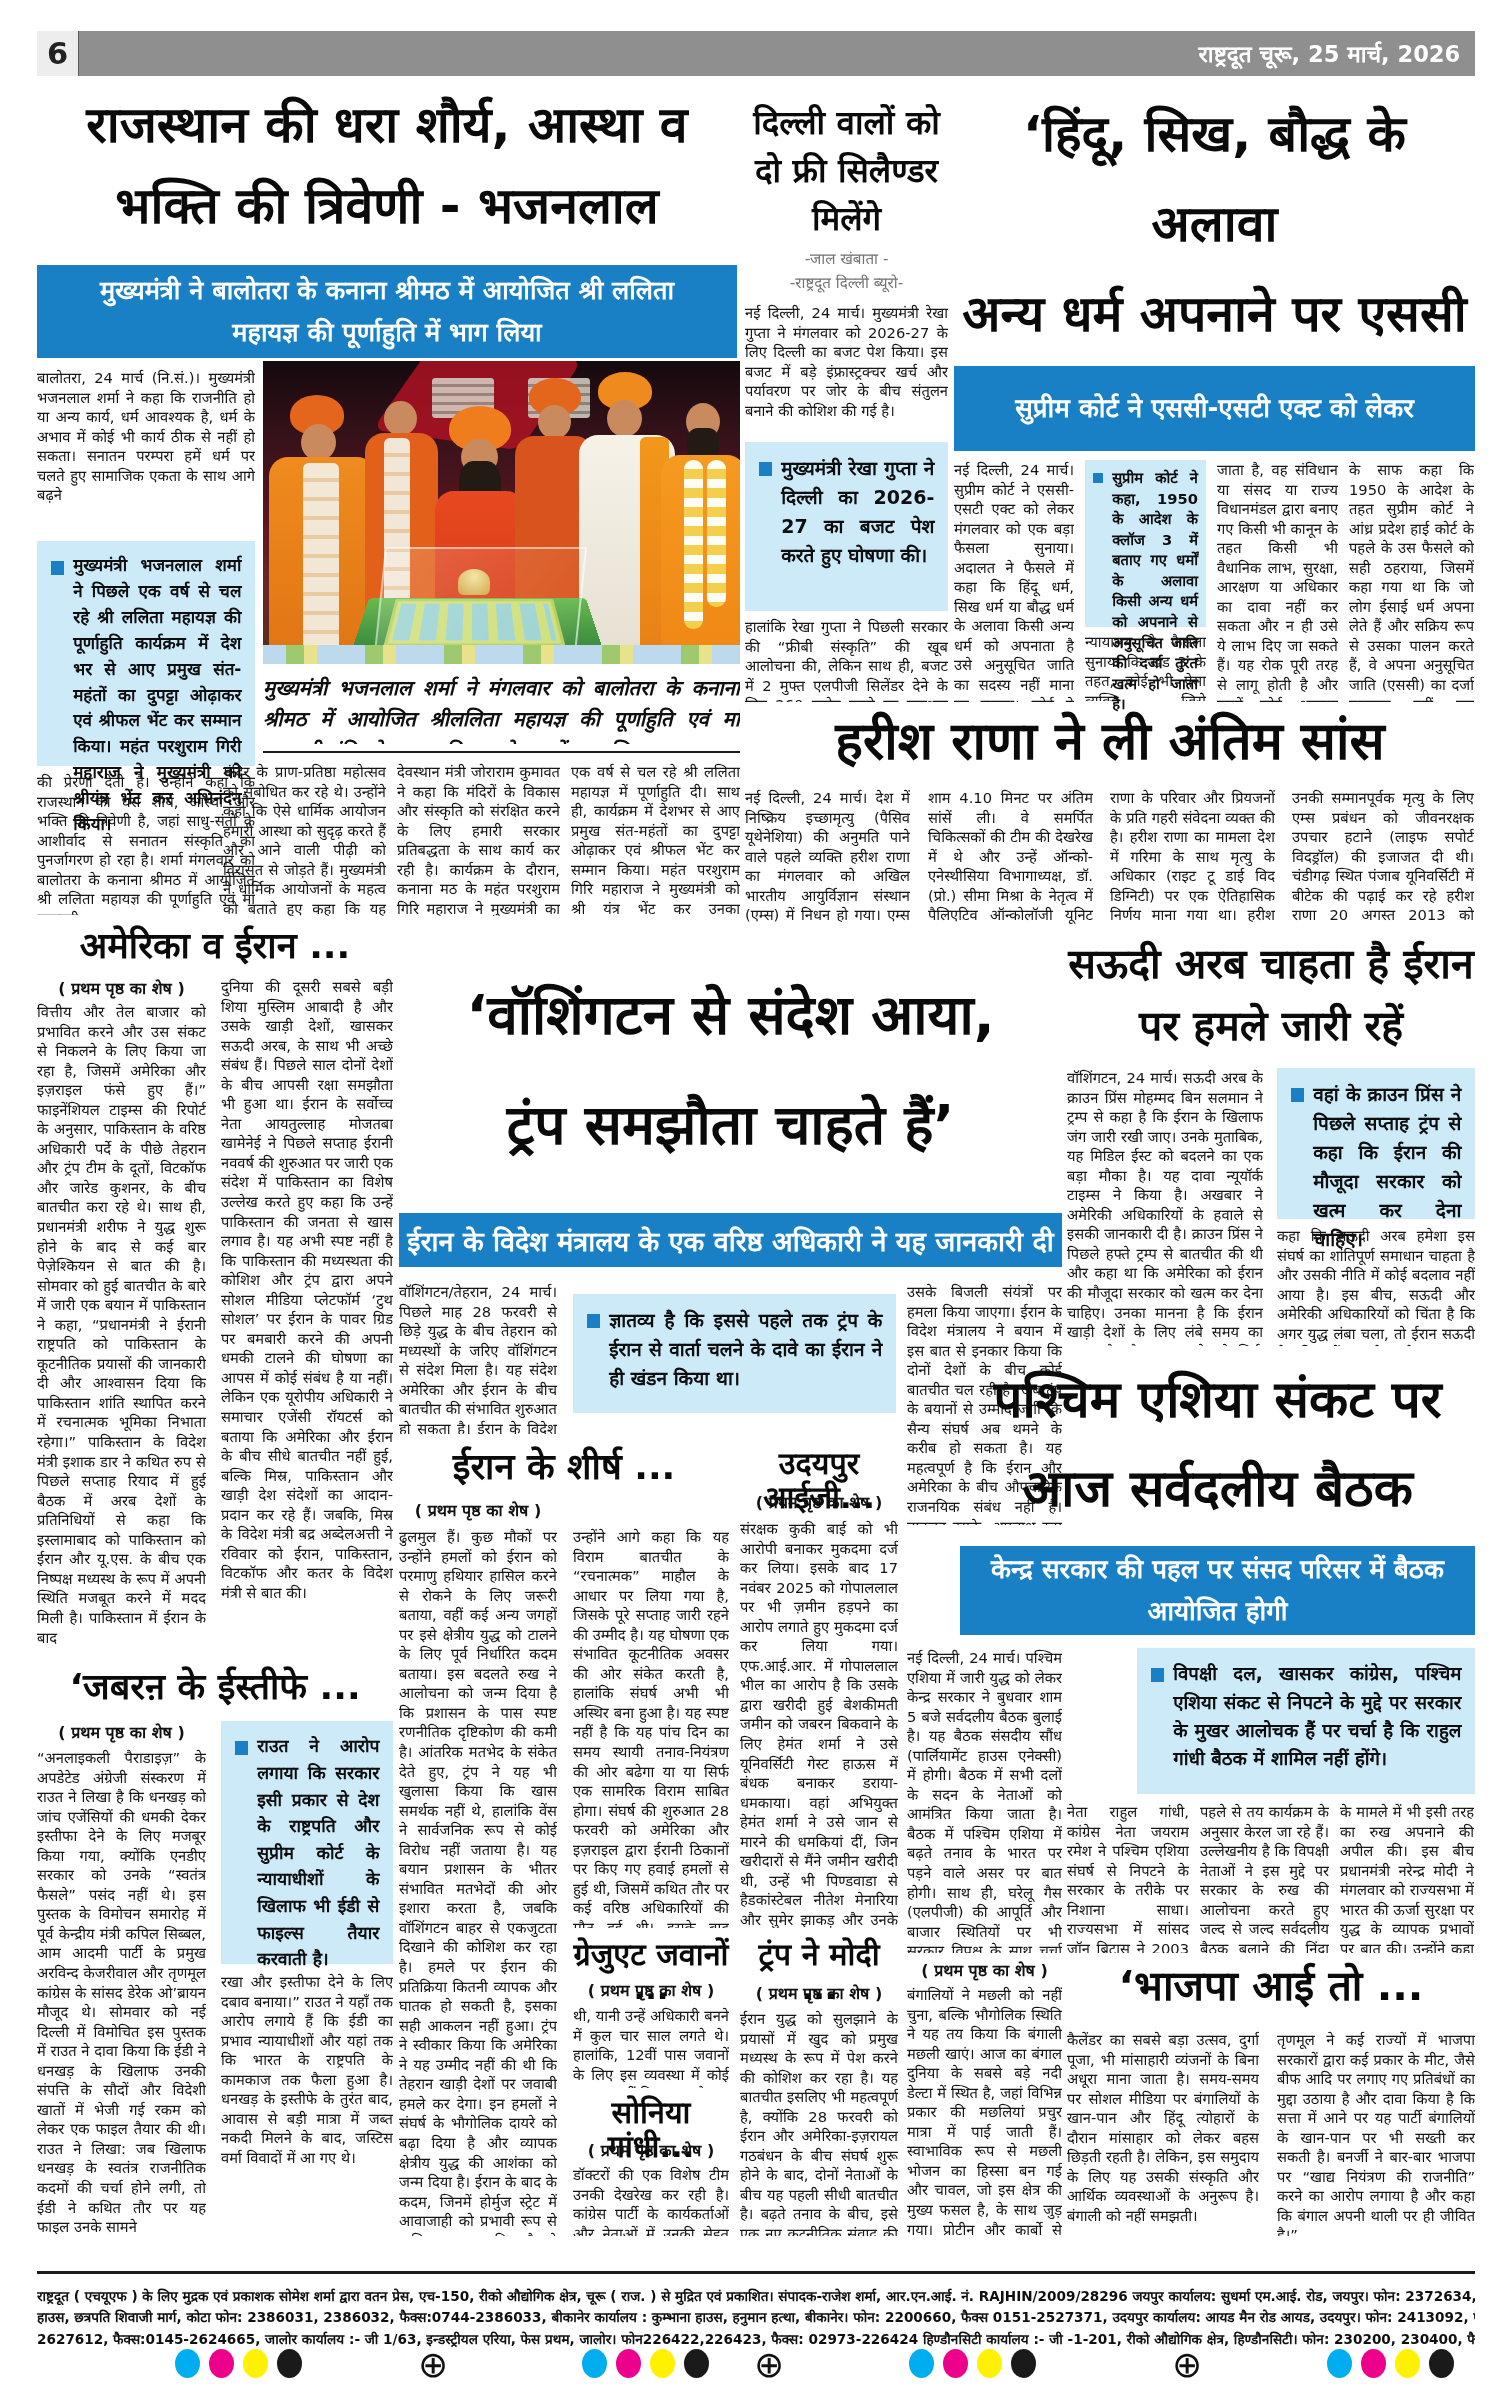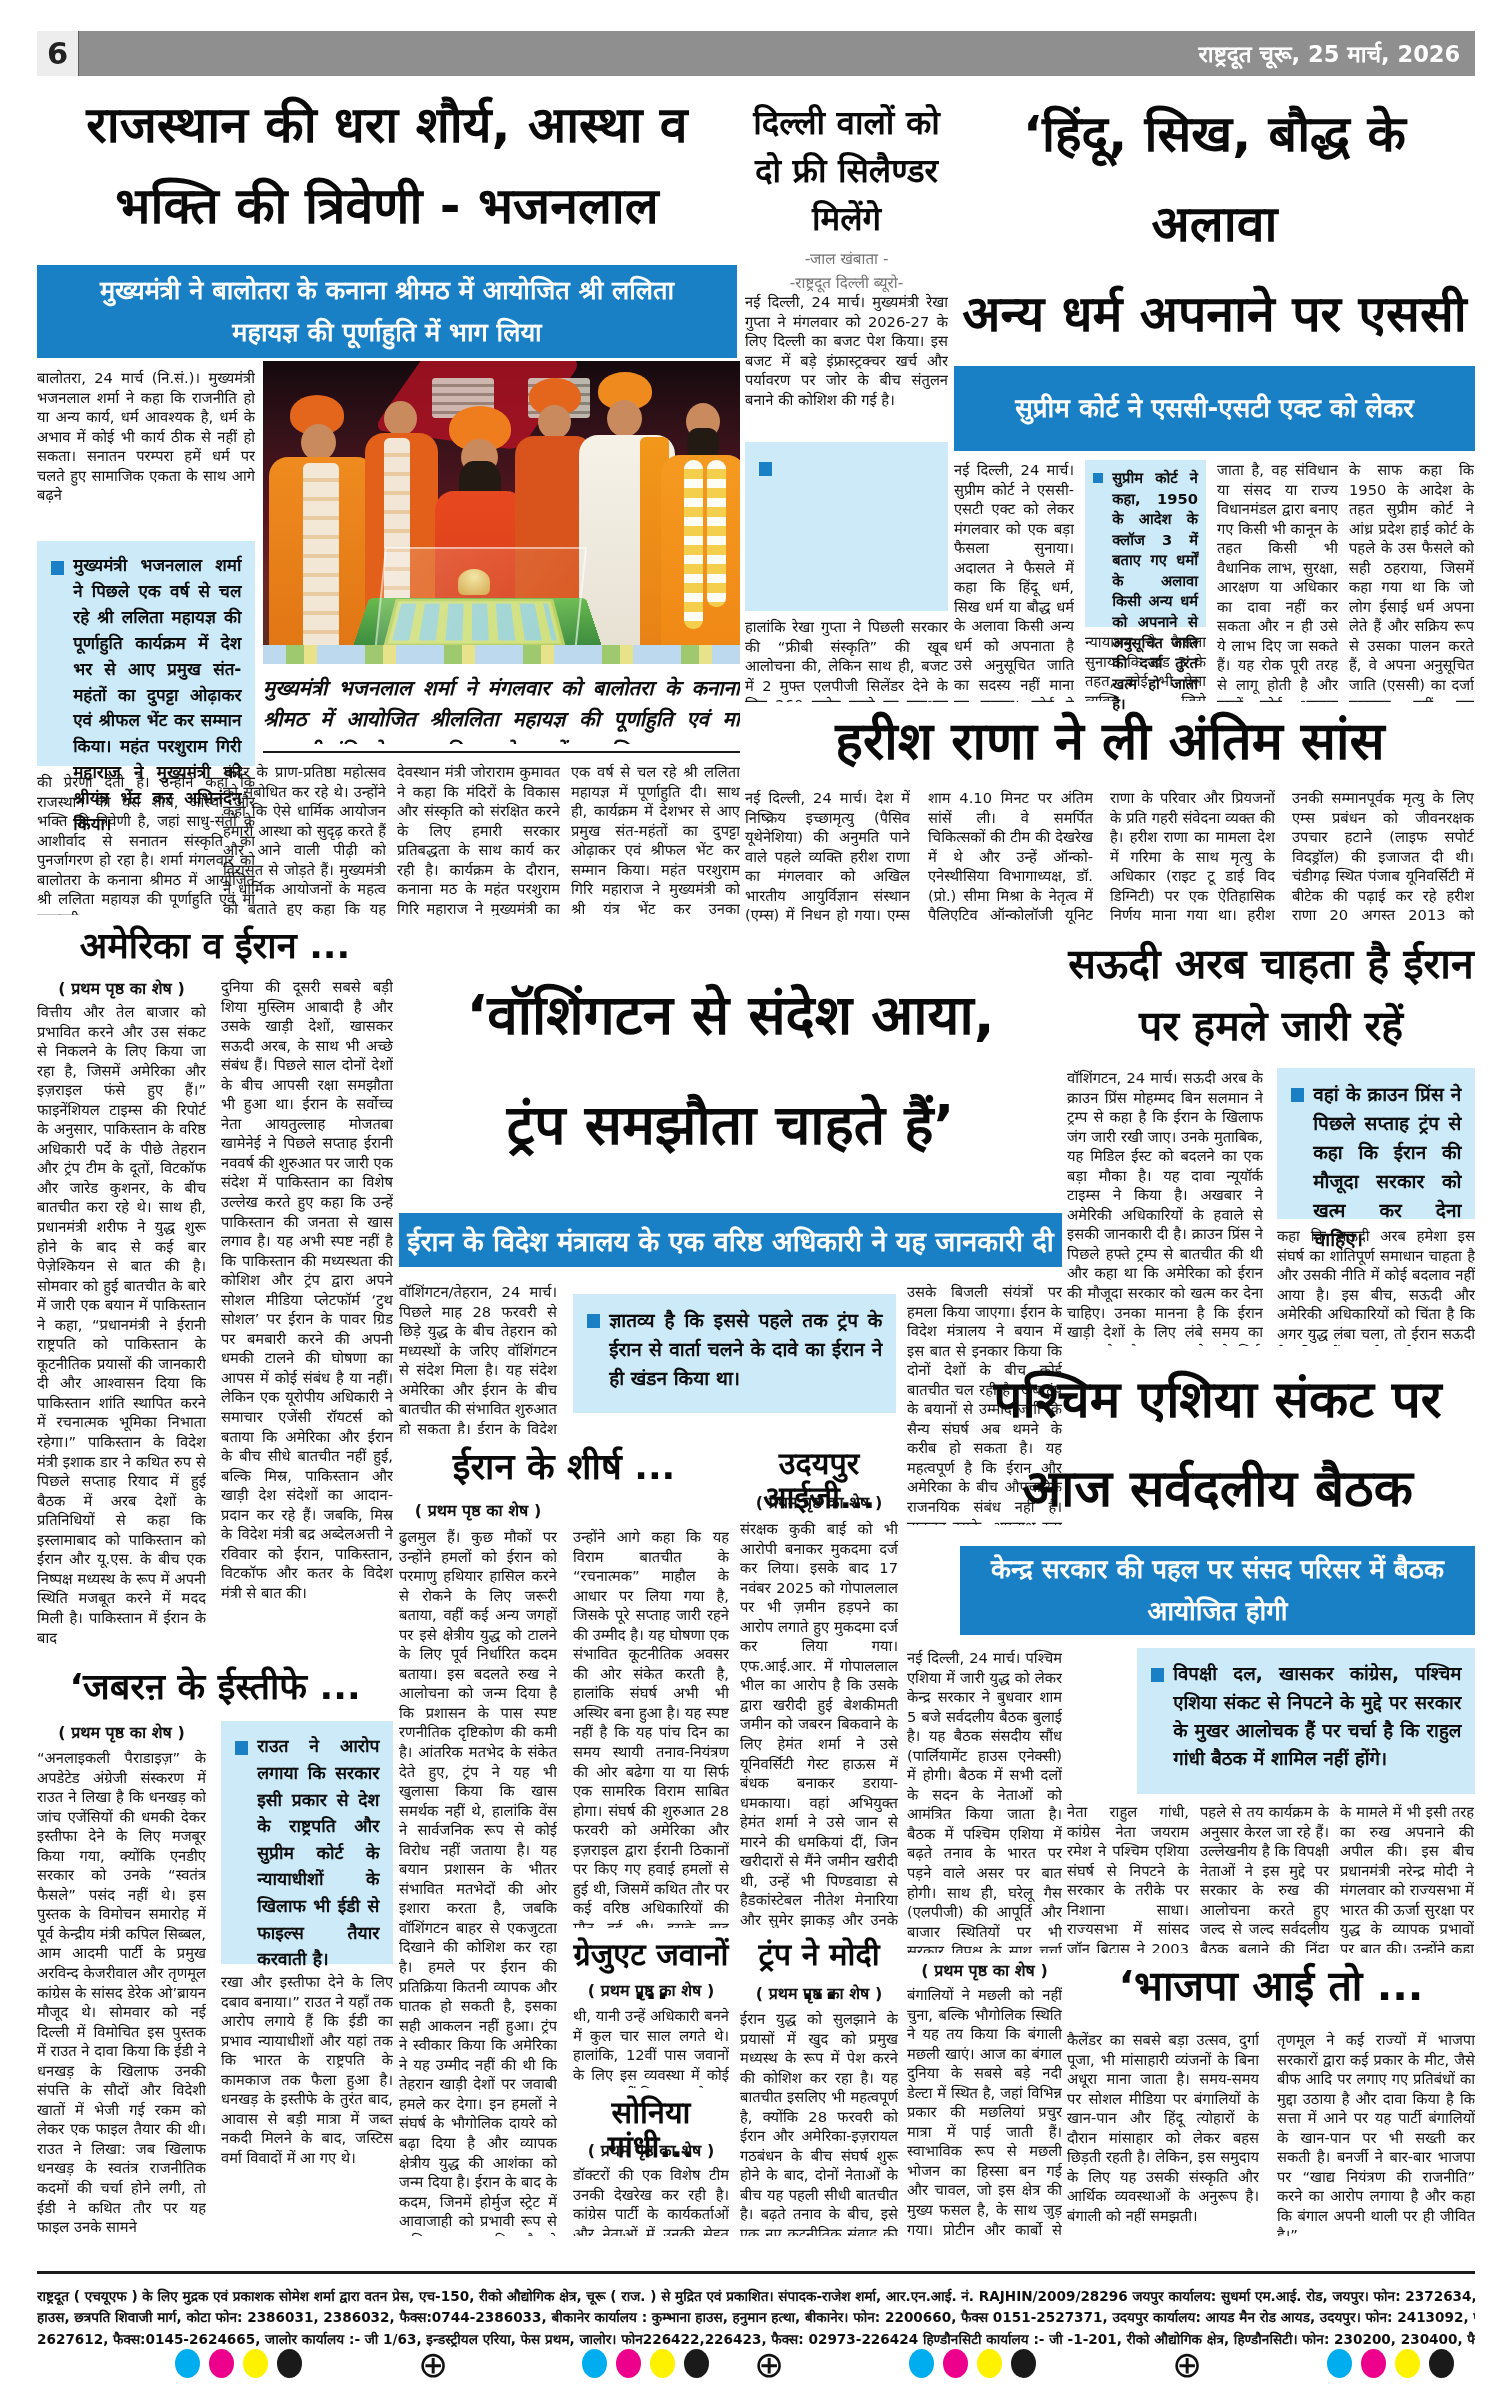--- a/index.html
+++ b/index.html
@@ -158,25 +158,26 @@
     <p class="noind">एक वर्ष से चल रहे श्री ललिता महायज्ञ में पूर्णाहुति दी। साथ ही, कार्यक्रम में देशभर से आए प्रमुख संत-महंतों का दुपट्टा ओढ़ाकर एवं श्रीफल भेंट कर सम्मान किया। महंत परशुराम गिरि महाराज ने मुख्यमंत्री को श्री यंत्र भेंट कर उनका अभिनंदन किया। इस दौरान, उद्योग एवं वाणिज्य राज्यमंत्री (स्वतंत्र प्रभार) के.के. विश्नोई, विधायक हमीर सिंह भायल, महंत प्रतापपुरी, आदूराम मेघवाल,</p>
   </div>
 
   <div class="hl" style="left:745px;top:99px;width:203px;font-size:33px;line-height:1.45;">
     <span class="l">दिल्ली वालों को</span>
     <span class="l">दो फ्री सिलैण्डर</span>
     <span class="l">मिलेंगे</span>
   </div>
   <div class="byline" style="left:745px;top:248px;width:203px;">-जाल खंबाता -</div>
   <div class="byline" style="left:745px;top:272px;width:203px;">-राष्ट्रदूत दिल्ली ब्यूरो-</div>
-  <div class="col" style="left:745px;top:292px;width:203px;height:138px;">
+  <div class="col" style="left:745px;top:303px;width:203px;height:138px;">
     <p class="noind">नई दिल्ली, 24 मार्च। मुख्यमंत्री रेखा गुप्ता ने मंगलवार को 2026-27 के लिए दिल्ली का बजट पेश किया। इस बजट में बड़े इंफ्रास्ट्रक्चर खर्च और पर्यावरण पर जोर के बीच संतुलन बनाने की कोशिश की गई है।</p>
   </div>
   <div class="callout" style="left:745px;top:442px;width:203px;height:169px;">
     <div class="sq"></div>
+    <div class="ct" style="font-size:19px;">मुख्यमंत्री रेखा गुप्ता ने दिल्ली का 2026-27 का बजट पेश करते हुए घोषणा की।</div>
   </div>
   <div class="col" style="left:745px;top:617px;width:203px;height:85px;">
     <p class="noind">हालांकि रेखा गुप्ता ने पिछली सरकार की “फ्रीबी संस्कृति” की खूब आलोचना की, लेकिन साथ ही, बजट में 2 मुफ्त एलपीजी सिलेंडर देने के लिए 260 करोड़ रुपये का प्रावधान भी किया। 1,03,700 करोड़ रुपये का यह बजट राजधानी के सबसे बड़े बजटों में से एक है। सरकार ने इसे ग्रीन बजट का नाम दिया है, हालांकि इसमें सड़कों, शहरी विकास और नागरिक सुविधाओं पर भी बड़ा खर्च रखा गया है। पिछले साल उन्होंने 1 लाख करोड़ रुपये का बजट पेश किया था।</p>
   </div>
 
   <div class="hl" style="left:954px;top:89px;width:521px;font-size:50px;line-height:1.8;">
     <span class="l">‘हिंदू, सिख, बौद्ध के अलावा</span>
     <span class="l">अन्य धर्म अपनाने पर एससी</span>
     <span class="l">का दर्जा नहीं मिलेगा’</span>
   </div>

